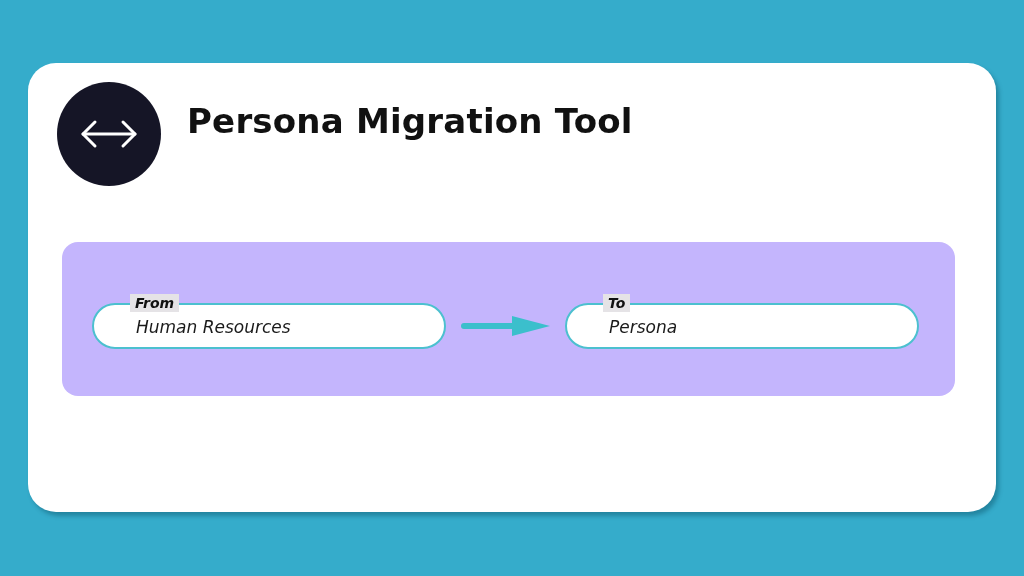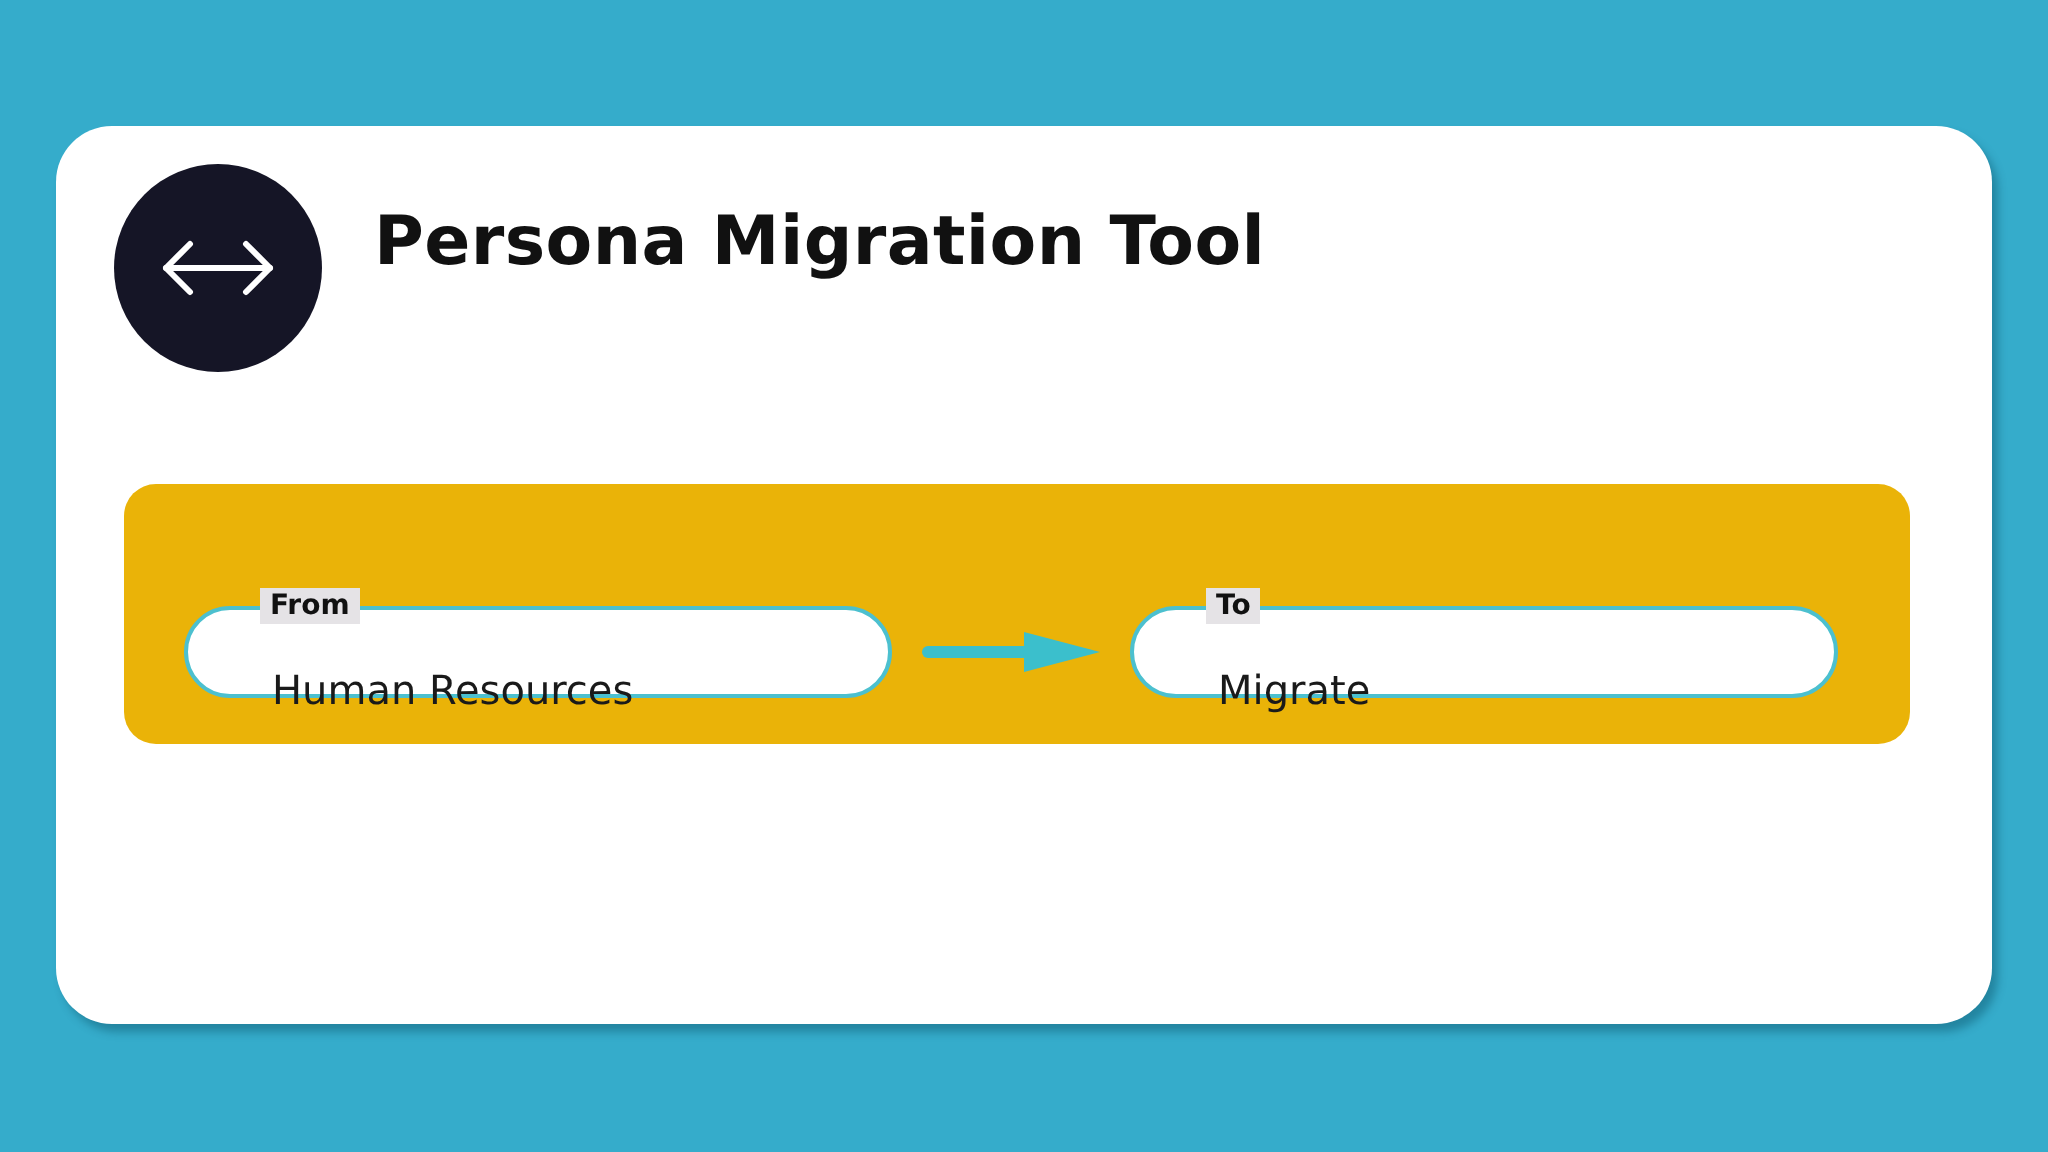--- a/index.html
+++ b/index.html
@@ -23,42 +23,42 @@
     .title {
       position: absolute; left: 159px; top: 38px;
       font-size: 34px; font-weight: bold; color: #111111;
       letter-spacing: 0.2px; white-space: nowrap;
     }
     .subtitle {
       position: absolute; left: 162px; top: 83px;
       font-size: 14px; color: #1a1a1a; white-space: nowrap;
     }
     .panel {
-      position: absolute; left: 34px; top: 179px; width: 893px; height: 130px;
-      background: #eab308; border-radius: 16px;
+      position: absolute; left: 34px; top: 179px; width: 893px; height: 154px;
+      background: #c4b5fd; border-radius: 16px; font-style: italic;
     }
     .field {
       position: absolute; top: 61px; height: 46px;
       background: #ffffff; border: 2px solid #4cc0cf; border-radius: 23px;
     }
     .field-from { left: 30px; width: 354px; }
     .field-to { left: 503px; width: 354px; }
     .field-label {
       position: absolute; top: -11px; left: 36px;
       background: #e5e3e6; padding: 0 5px; line-height: 18px;
       font-size: 14px; font-weight: bold; color: #111111;
     }
     .field-label::after {
       content: ""; position: absolute; left: 0; right: 0; top: 10px; bottom: -2px;
       background: #ffffff; z-index: -1;
     }
     .field-label span { position: relative; }
     .field-value {
-      position: absolute; left: 42px; top: 28px;
-      font-size: 20px; color: #1a1a1a; white-space: nowrap;
+      position: absolute; left: 42px; top: 12px;
+      font-size: 17px; color: #1a1a1a; white-space: nowrap;
     }
     .flow-arrow { position: absolute; left: 398px; top: 72px; width: 92px; height: 24px; }
     .migrate-btn {
       position: absolute; left: 402px; top: 381px; width: 156px; height: 37px;
       border-radius: 19px; border: none; background: #1f6a7b;
       color: #ffffff; font-size: 18px; font-weight: bold;
       font-family: "DejaVu Sans", "Liberation Sans", sans-serif;
       cursor: pointer;
     }
   </style>
@@ -89,19 +89,19 @@
 
       <svg class="flow-arrow" viewBox="0 0 92 24">
         <line x1="4" y1="12" x2="56" y2="12" stroke="#3bbfcc" stroke-width="6" stroke-linecap="round"></line>
         <polygon points="52,2 90,12 52,22" fill="#3bbfcc"></polygon>
       </svg>
 
       <div class="field field-to">
         <div class="field-label">
           <span>To</span>
         </div>
-        <div class="field-value">Migrate</div>
+        <div class="field-value">Persona</div>
       </div>
 
     </div>
 
   </div>
 </div>
 
 </body></html>

